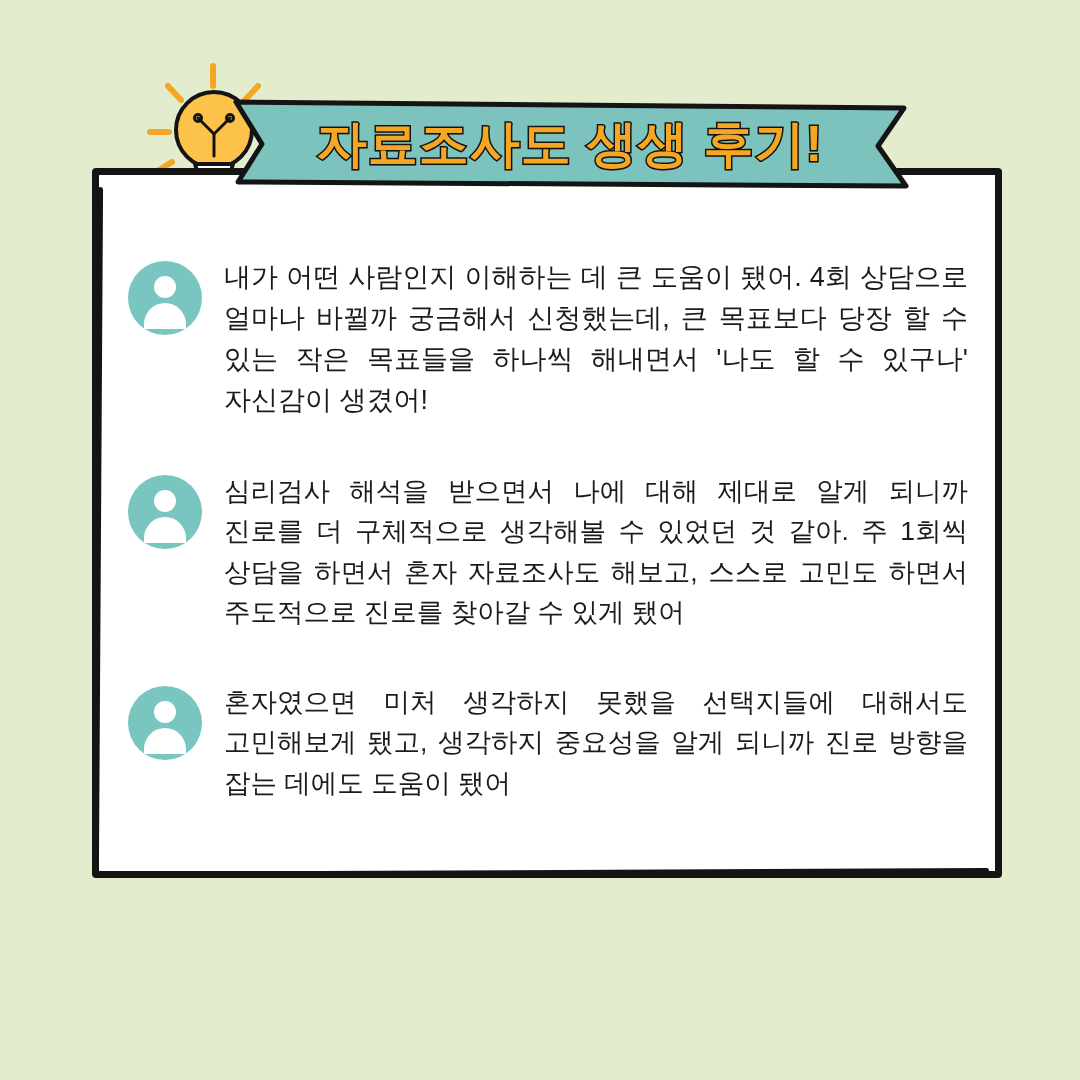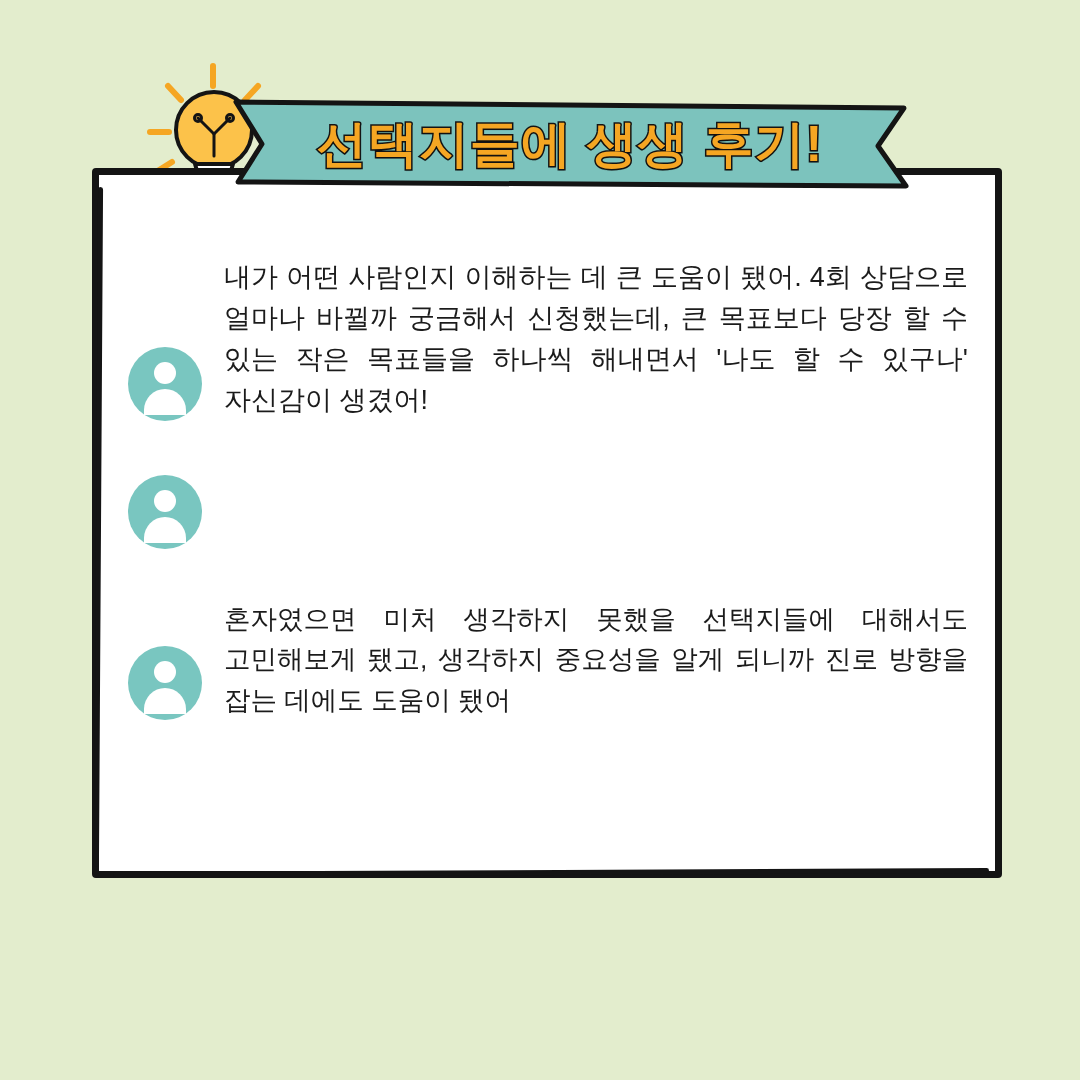--- a/index.html
+++ b/index.html
@@ -94,21 +94,21 @@
 
   
   .reviews {
     position: absolute;
     left: 128px;
     top: 255px;
     width: 840px;
   }
   .review {
     display: flex;
-    align-items: flex-end;
+    align-items: flex-start;
     margin-bottom: 48px;
   }
   .review:last-child { margin-bottom: 0; }
 
   .avatar {
     flex: 0 0 auto;
     width: 74px;
     height: 74px;
     border-radius: 50%;
     background: #79c6c0;
@@ -175,38 +175,39 @@
     </g>
   </svg>
 </div>
 
 <div class="card"></div>
 
 <div class="ribbon-wrap">
   <svg class="ribbon" viewBox="0 0 684 92" width="684" height="92" preserveAspectRatio="none" aria-hidden="true">
     <path d="M8 4 L676 10 L650 48 L678 88 L10 84 L34 46 Z" fill="#7cc3bd" stroke="#141414" stroke-width="5" stroke-linejoin="round"></path>
   </svg>
-  <div class="ribbon-title">선택지들에 생생 후기!</div>
+  <div class="ribbon-title">자료조사도 생생 후기!</div>
 </div>
 
 <div class="reviews">
 
   <div class="review r1">
     <div class="avatar">
       <div class="head"></div>
         <div class="body"></div>
     </div>
     <div class="review-text">내가 어떤 사람인지 이해하는 데 큰 도움이 됐어. 4회 상담으로 얼마나 바뀔까 궁금해서 신청했는데, 큰 목표보다 당장 할 수 있는 작은 목표들을 하나씩 해내면서 '나도 할 수 있구나'  자신감이 생겼어!</div>
   </div>
 
   <div class="review r2">
     <div class="avatar">
       <div class="head"></div>
         <div class="body"></div>
     </div>
+    <div class="review-text">심리검사 해석을 받으면서 나에 대해 제대로 알게 되니까 진로를 더 구체적으로 생각해볼 수 있었던 것 같아. 주 1회씩 상담을 하면서 혼자 자료조사도 해보고, 스스로 고민도 하면서 주도적으로 진로를 찾아갈 수 있게 됐어</div>
   </div>
 
   <div class="review r3">
     <div class="avatar">
       <div class="head"></div>
         <div class="body"></div>
     </div>
     <div class="review-text">혼자였으면 미처 생각하지 못했을 선택지들에 대해서도 고민해보게 됐고, 생각하지 중요성을 알게 되니까 진로 방향을 잡는 데에도 도움이 됐어</div>
   </div>
 

